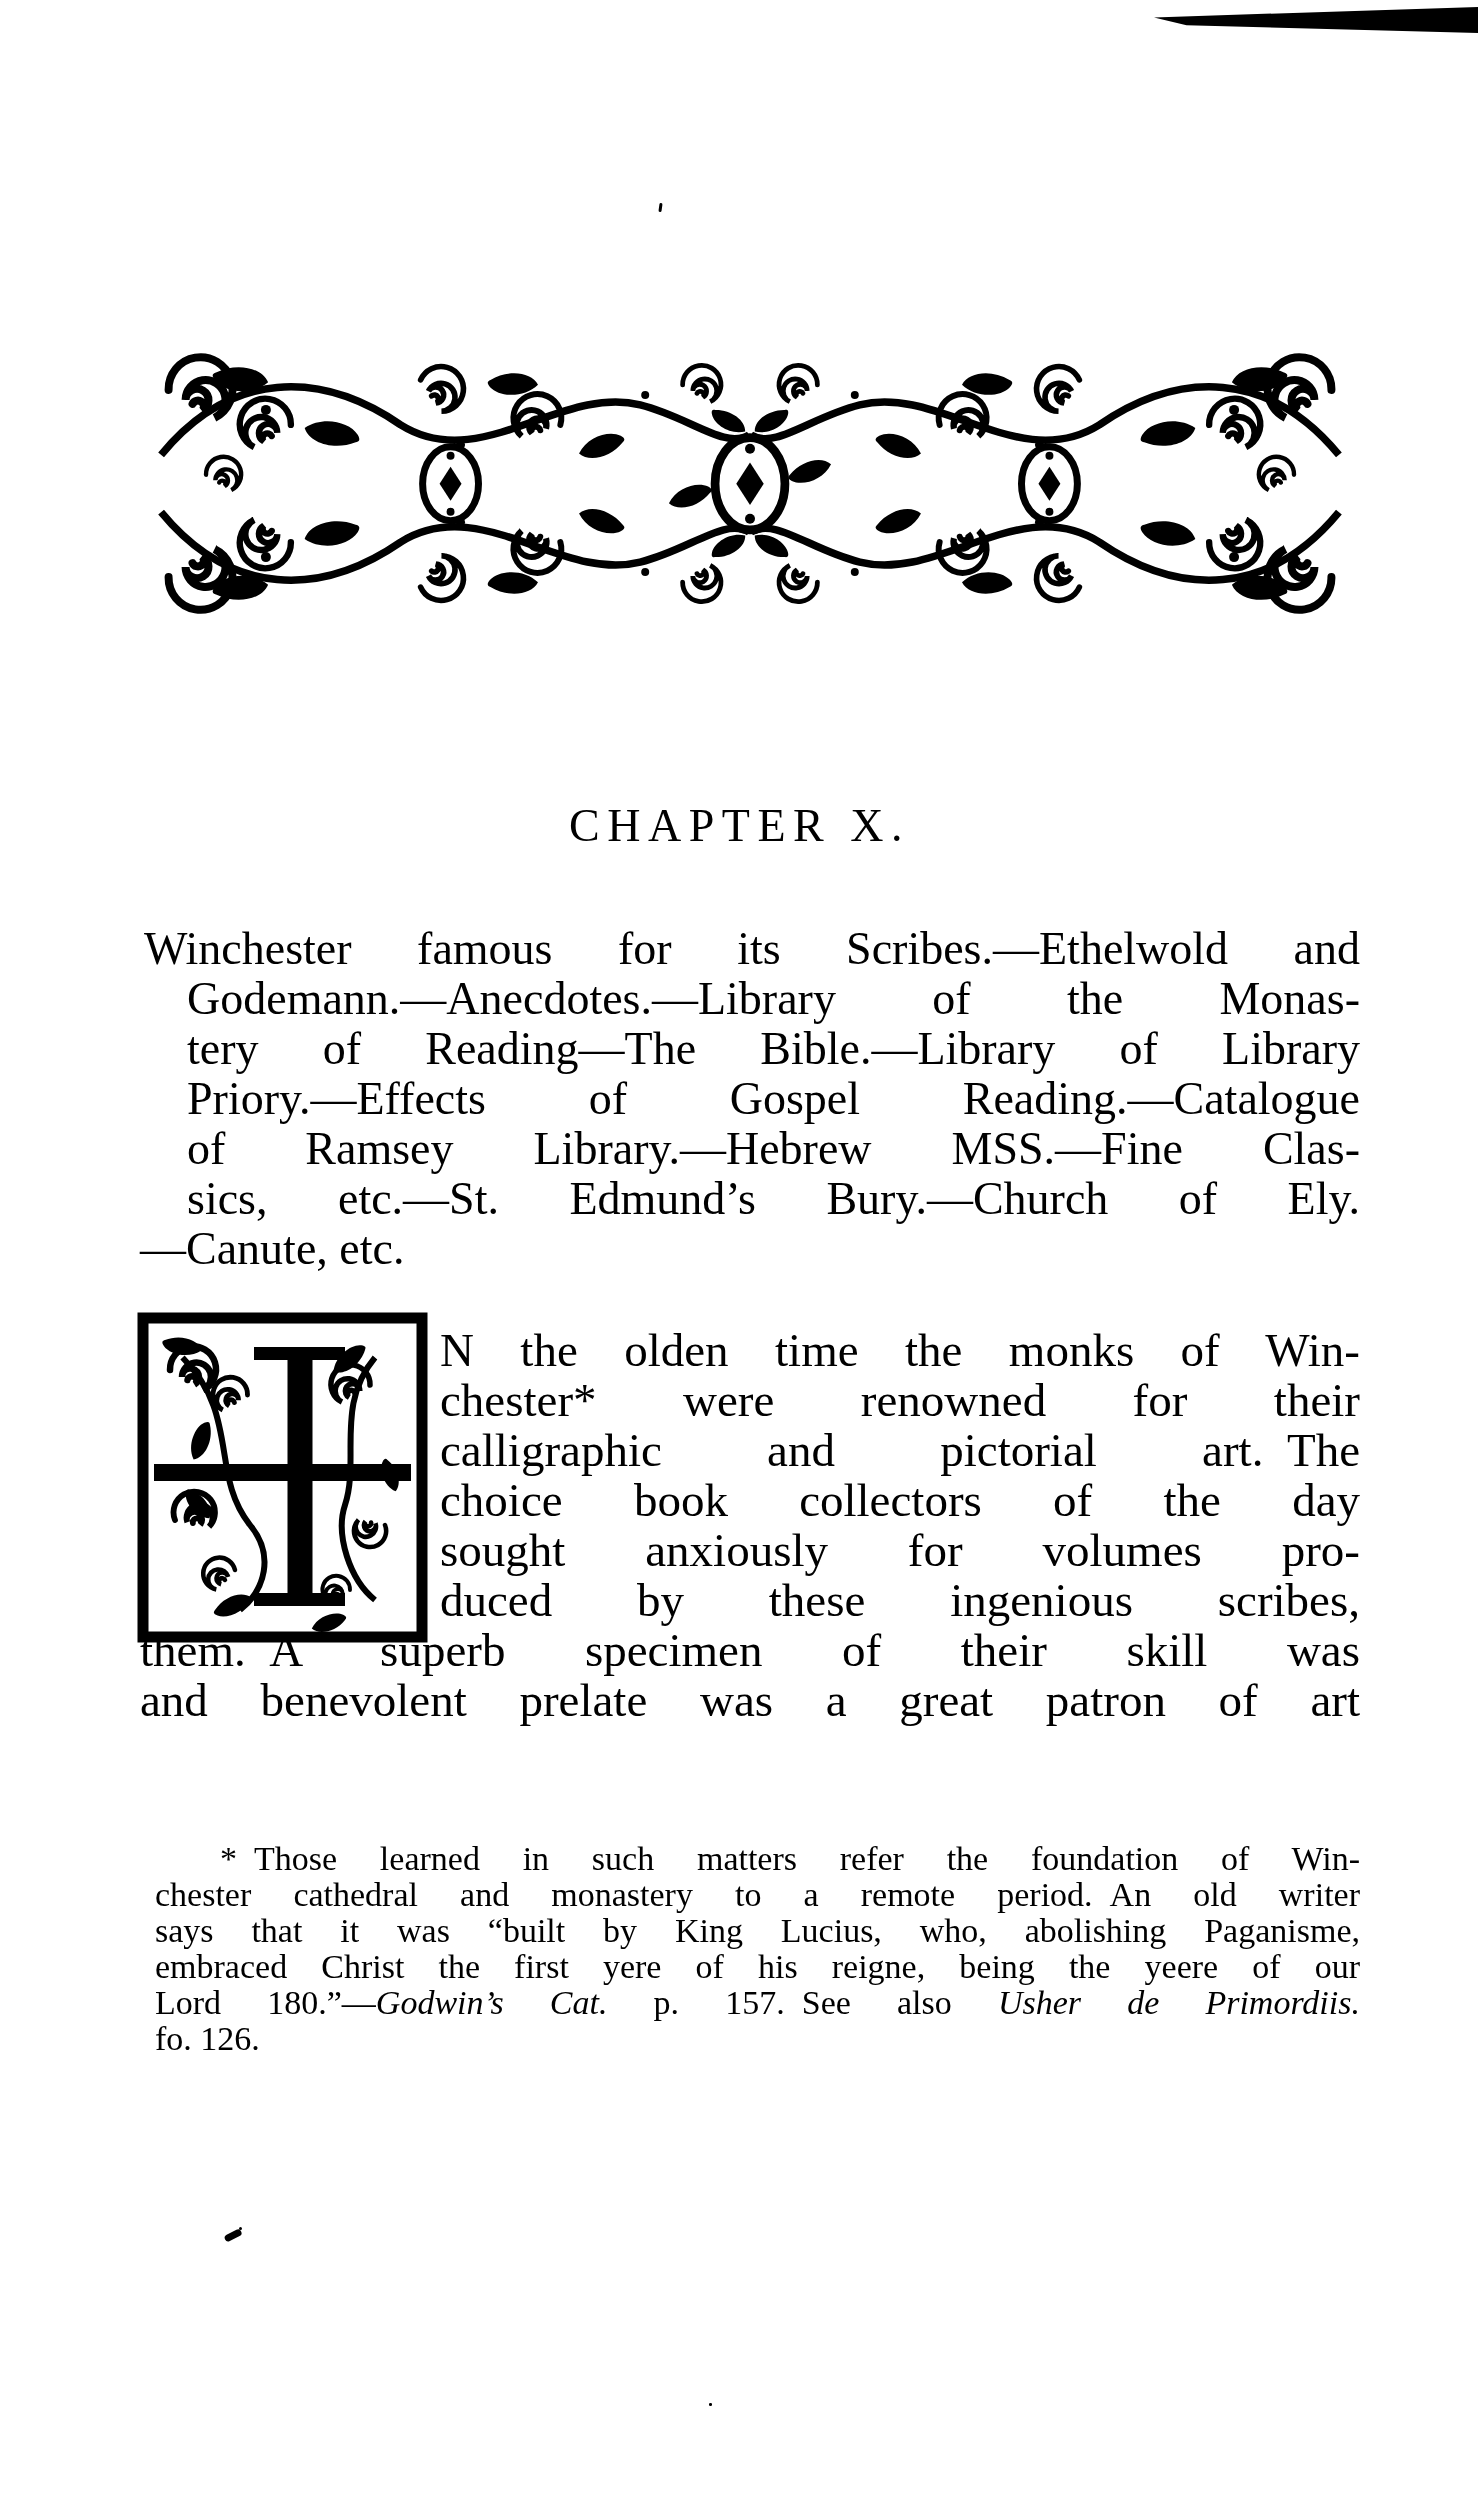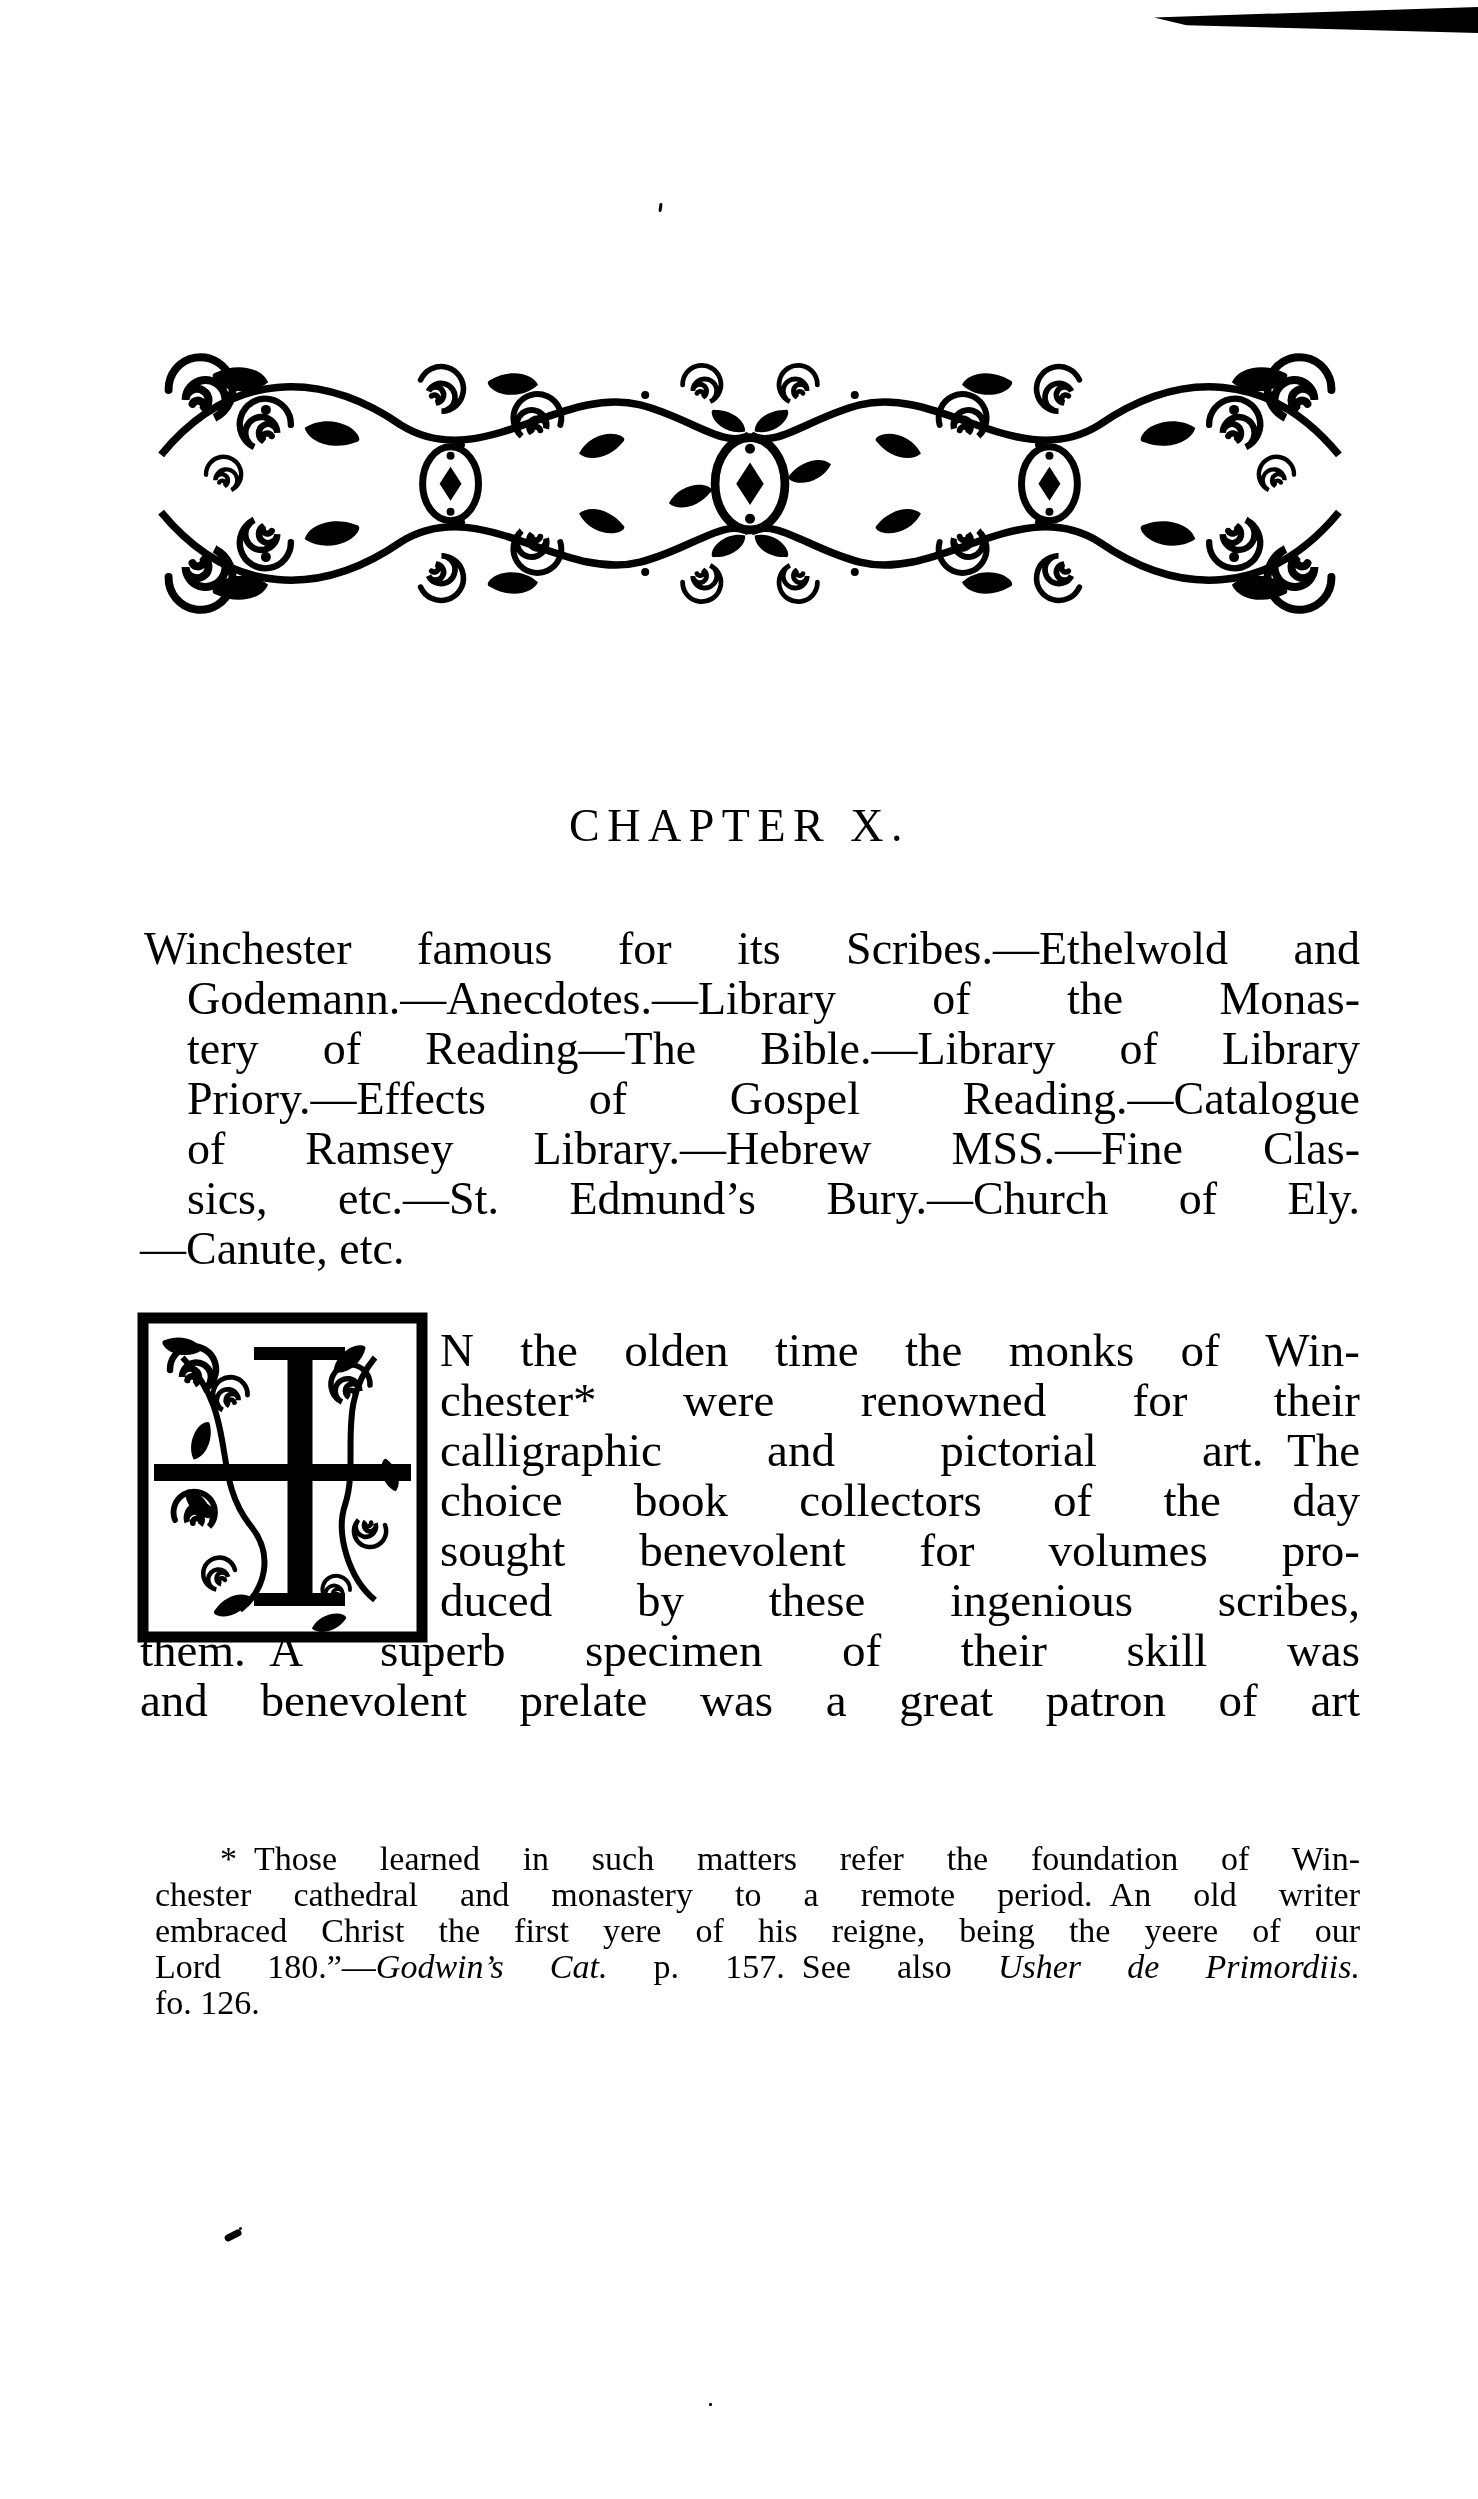--- a/index.html
+++ b/index.html
@@ -166,35 +166,36 @@
           <rect x="38" y="308" width="514" height="34" fill="#000"></rect>
         </g>
       </svg>
     </div>
 
     <div class="col-lines">
         <div class="body-line">N the olden time the monks of Win-</div>
         <div class="body-line">chester* were renowned for their</div>
         <div class="body-line">calligraphic and pictorial art. The</div>
         <div class="body-line">choice book collectors of the day</div>
-        <div class="body-line">sought benevolent for volumes pro-</div>
+        <div class="body-line">sought anxiously for volumes pro-</div>
         <div class="body-line">duced by these ingenious scribes,</div>
       </div>
 
 
     <div class="full-lines">
         <div class="body-line">them. A superb specimen of their skill was</div>
         <div class="body-line">and benevolent prelate was a great patron of art</div>
       </div>
   </div>
 
   <div class="footnote">
     <div>
         <div class="fn-line">* Those learned in such matters refer the foundation of Win-</div>
         <div class="fn-line">chester cathedral and monastery to a remote period. An old writer</div>
+        <div class="fn-line">says that it was “built by King Lucius, who, abolishing Paganisme,</div>
         <div class="fn-line">embraced Christ the first yere of his reigne, being the yeere of our</div>
       </div>
     <div class="fn-line"><span>Lord 180.”—</span><i>Godwin’s Cat.</i><span> p. 157. See also </span><i>Usher de Primordiis.</i></div>
     <div class="fn-line fn-last">fo. 126.</div>
   </div>
 
 </div>
 
 
 </body></html>

